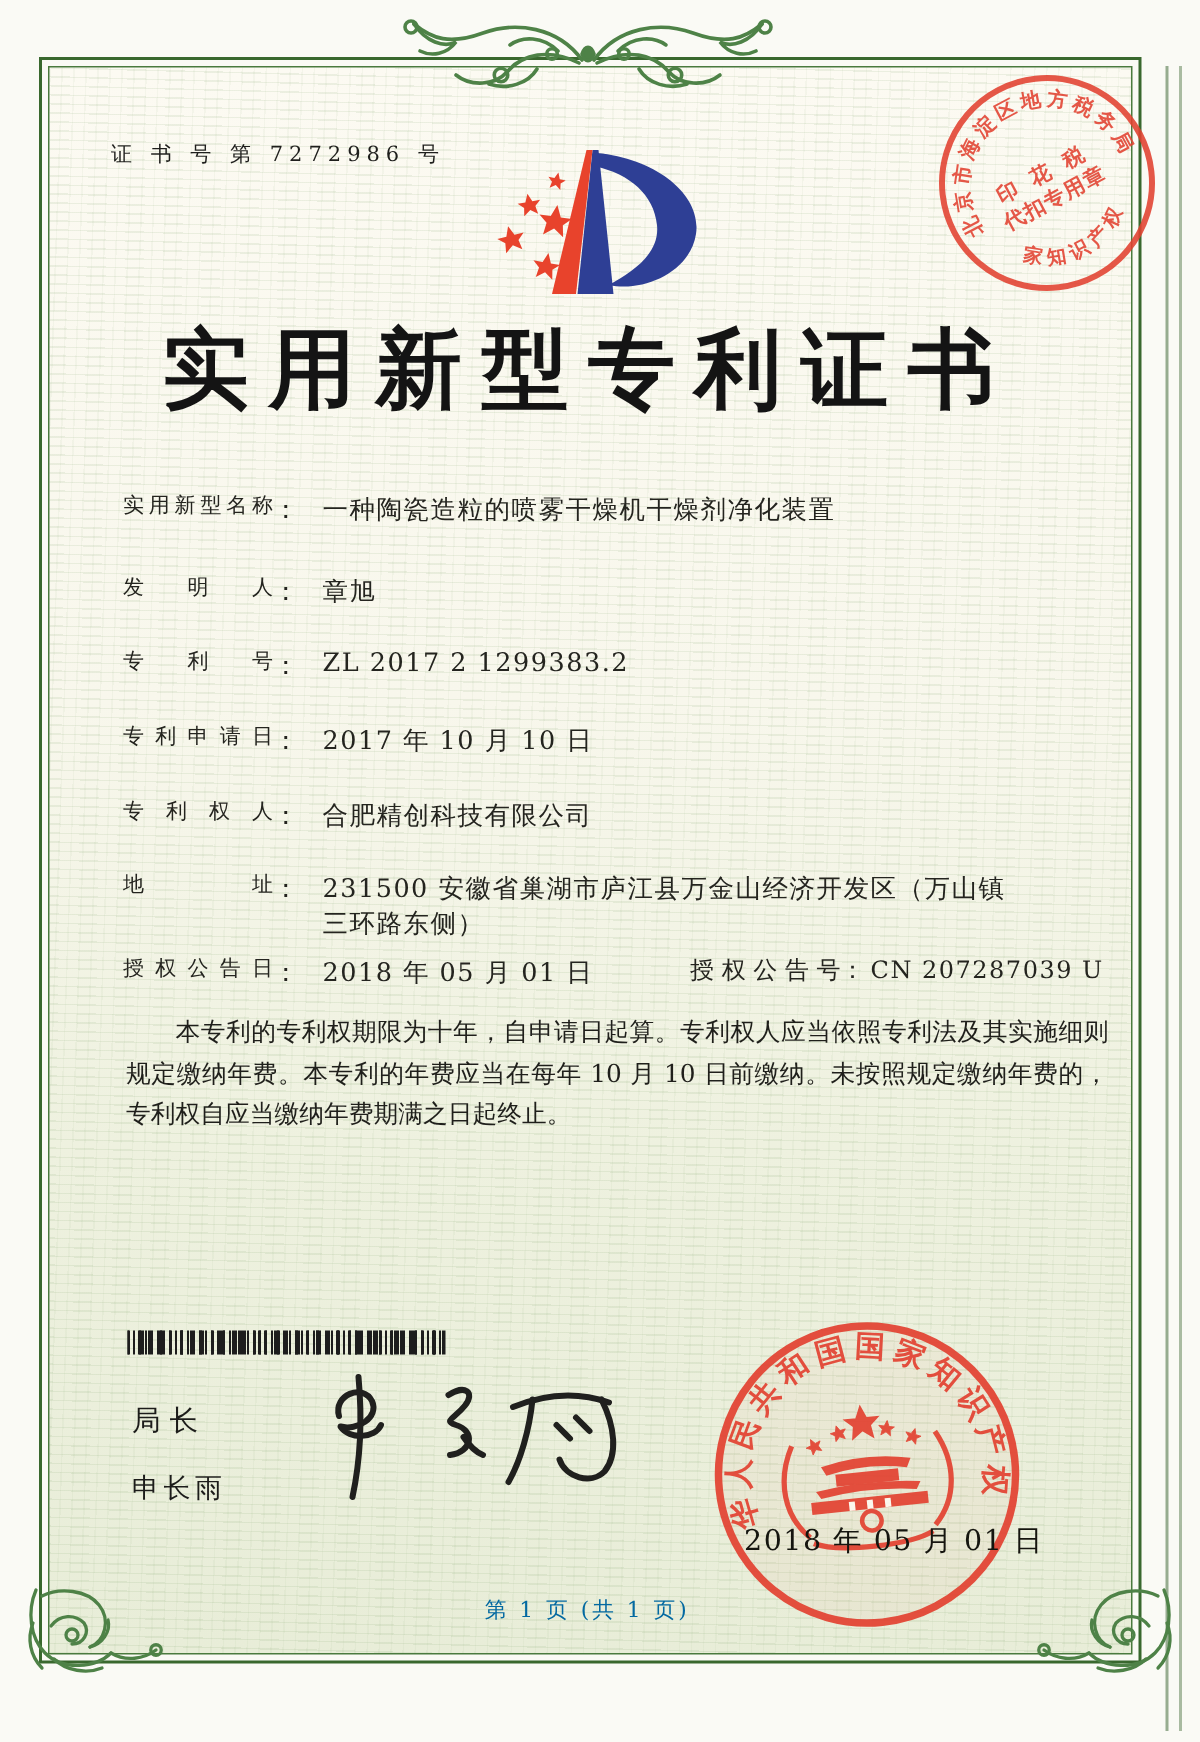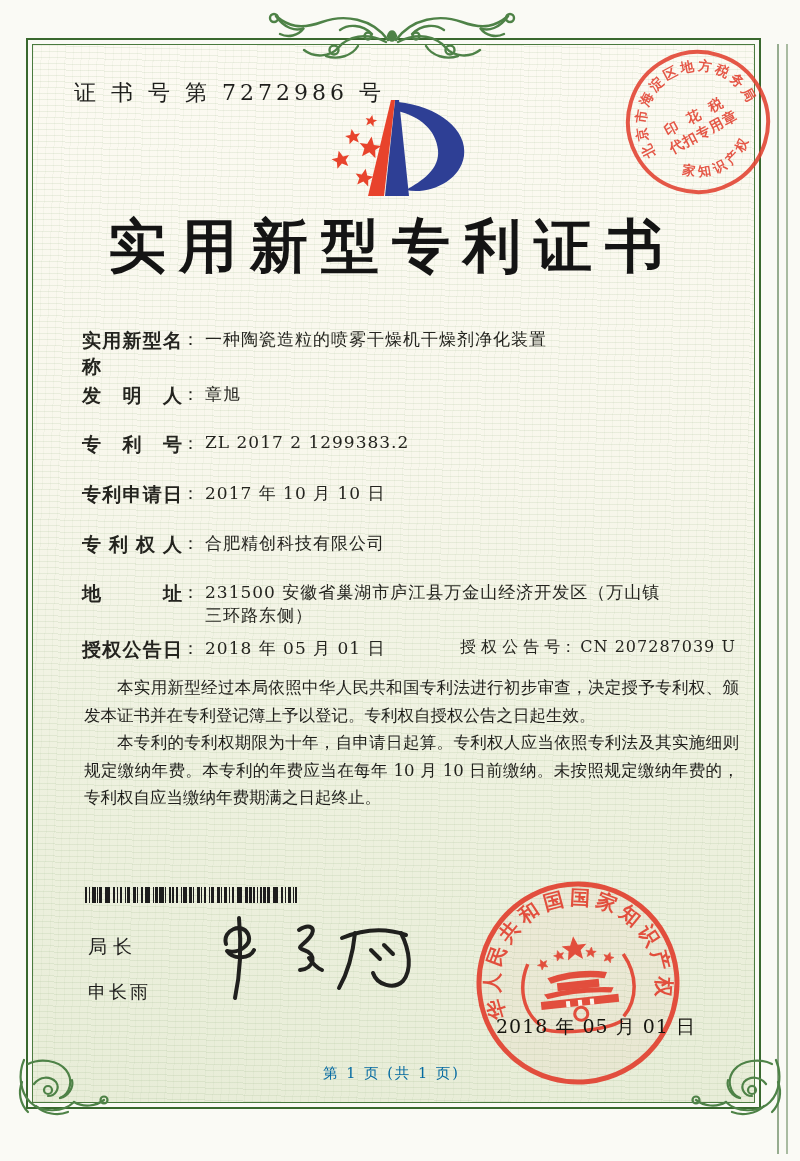--- a/index.html
+++ b/index.html
@@ -17,32 +17,32 @@
     border:2.5px solid #39682e;}
   .frame-inner{position:absolute;left:4px;top:4px;right:4px;bottom:4px;
     border:1px solid #4a7a3e;
     background:
       repeating-linear-gradient(92deg, rgba(115,155,95,.06) 0 1px, rgba(0,0,0,0) 1px 8px),
       repeating-linear-gradient(1.5deg, rgba(115,155,95,.12) 0 1px, rgba(0,0,0,0) 1px 6px),
       linear-gradient(180deg,#fcfaf2 0%,#f8f7ec 40%,#eef1df 68%,#e8edd8 100%);
   }
   .content{position:absolute;left:0;top:0;width:800px;height:1161px;}
 
-  .cert-no{position:absolute;left:74px;top:78px;font-size:22px;letter-spacing:4px;color:#1e1e1c;}
+  .cert-no{position:absolute;left:74px;top:94px;font-size:14px;letter-spacing:4px;color:#1e1e1c;}
 
   .logo{position:absolute;left:312px;top:88px;}
 
   .doc-title{position:absolute;left:0;top:208px;width:784px;text-align:center;
     font-size:58px;font-weight:bold;letter-spacing:13px;color:#141414;}
 
   .row{position:absolute;left:82px;display:flex;align-items:flex-start;font-size:17px;}
   .flabel{display:flex;flex:none;}
-  .flabel-txt{display:inline-block;width:100px;text-align:justify;text-align-last:justify;font-size:19px;font-weight:bold;}
+  .flabel-txt{display:inline-block;width:100px;text-align:justify;text-align-last:justify;font-size:14px;}
   .colon{flex:none;}
-  .fvalue{margin-left:6px;letter-spacing:1px;}
+  .fvalue{margin-left:16px;letter-spacing:1px;}
   .fvalue .l2{display:block;}
   .grant-no-cell{position:absolute;left:378px;top:0;display:flex;font-size:16px;white-space:nowrap;}
   .grant-no-cell .fvalue{margin-left:4px;}
 
   .paras{position:absolute;left:84px;top:674px;width:655px;font-size:16.5px;
     line-height:27.5px;color:#1f1f1b;text-align:justify;}
   .paras p{margin:0;text-indent:2em;}
 
   .barcode{position:absolute;left:85px;top:887px;width:212px;height:16px;
     background:
@@ -207,21 +207,20 @@
       </span>
     <span class="fvalue">2018 年 05 月 01 日</span>
     <span class="grant-no-cell">
       <span>授 权 公 告 号</span>
         <span>：</span>
         <span class="fvalue">CN 207287039 U</span>
     </span>
   </div>
 
   <div class="paras">
-    <p>本实用新型经过本局依照中华人民共和国专利法进行初步审查，决定授予专利权、颁发本证书并在专利登记簿上予以登记。专利权自授权公告之日起生效。</p>
     <p>本专利的专利权期限为十年，自申请日起算。专利权人应当依照专利法及其实施细则规定缴纳年费。本专利的年费应当在每年 10 月 10 日前缴纳。未按照规定缴纳年费的，专利权自应当缴纳年费期满之日起终止。</p>
   </div>
 
   <div class="barcode"></div>
 
   <div class="sig-role">局长</div>
   <div class="sig-name">申长雨</div>
 
   <svg class="sig-hand" width="228" height="104" viewBox="0 0 228 104">
     <g stroke="#20201e" stroke-width="4" fill="none" stroke-linecap="round" stroke-linejoin="round">

